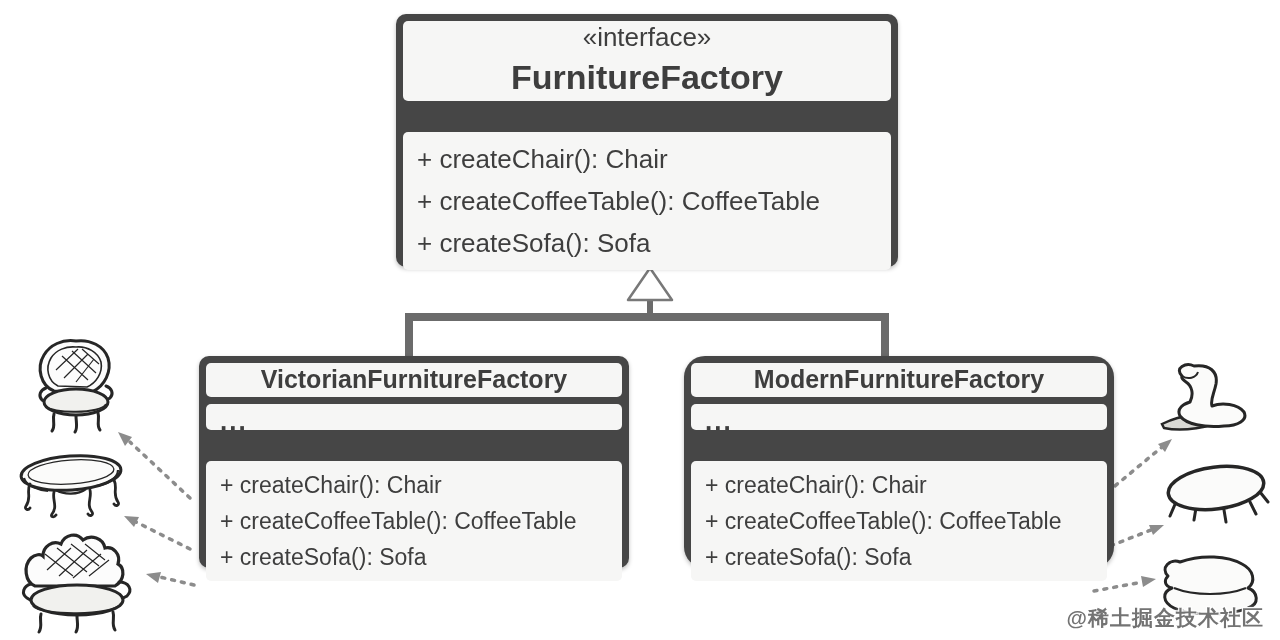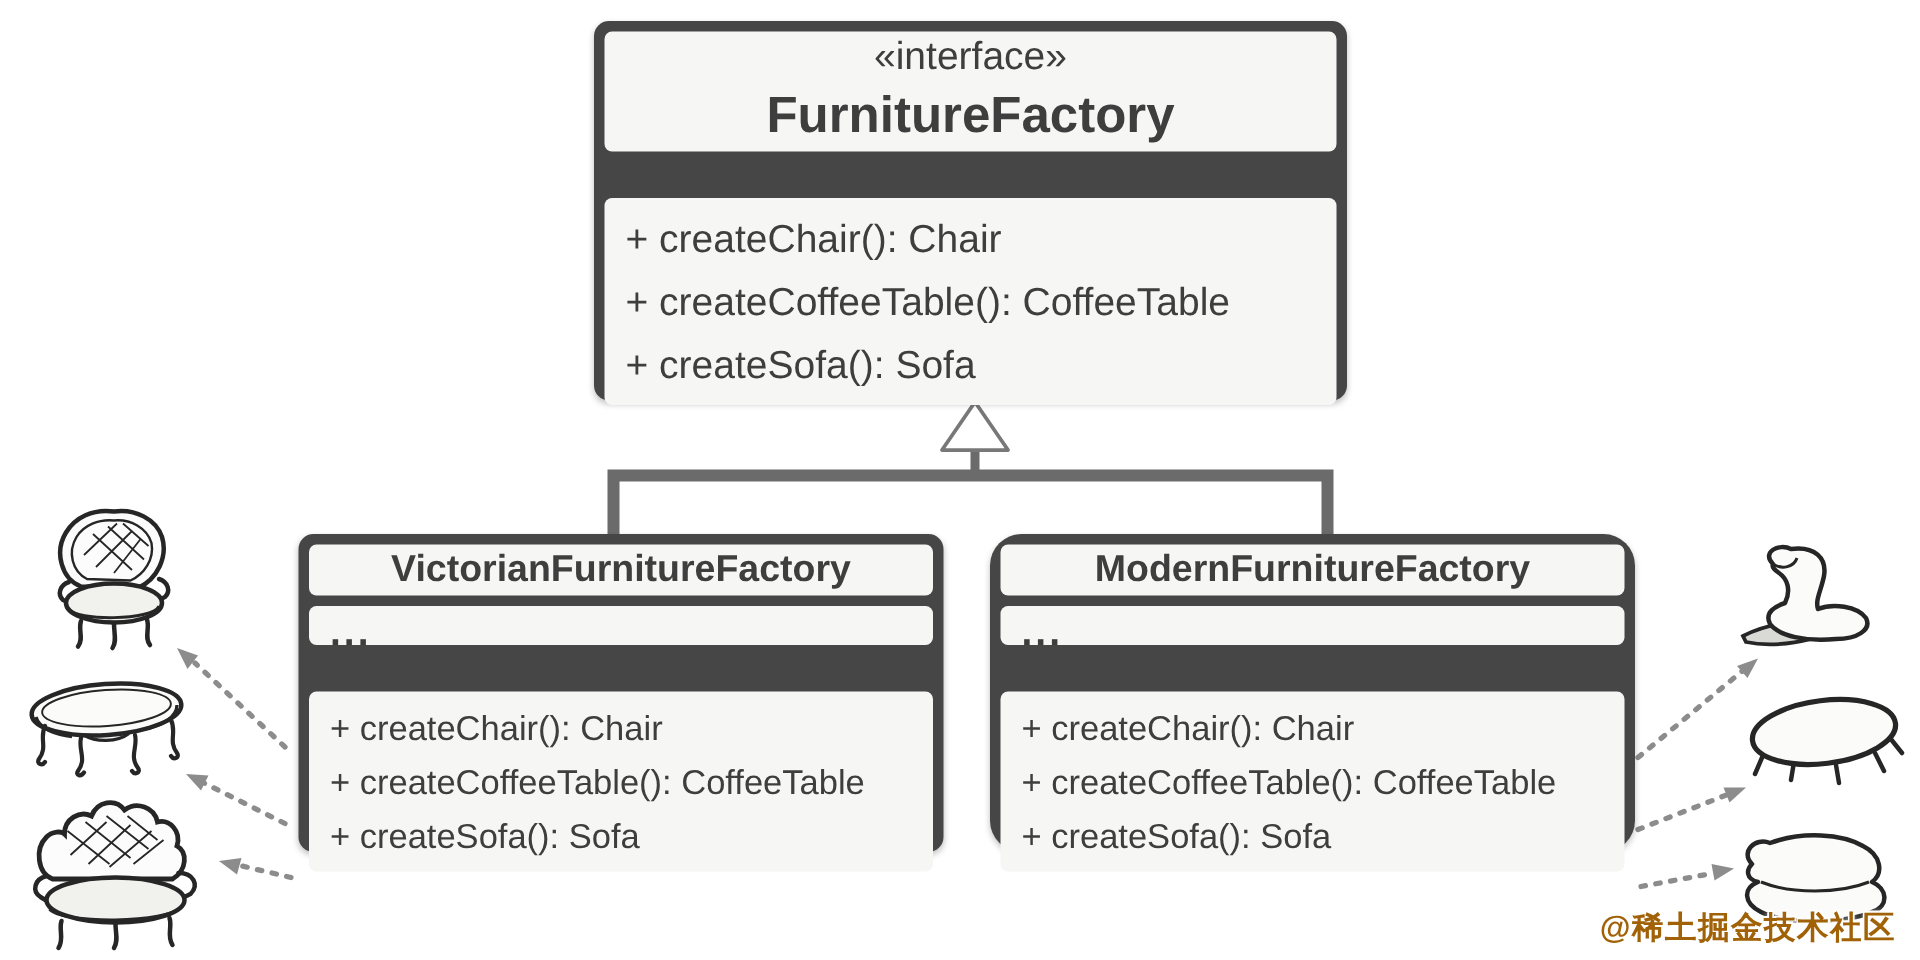--- a/index.html
+++ b/index.html
@@ -33,27 +33,27 @@
   .interface-box{left:396px;top:14px;width:502px;height:253px;}
   .interface-box .title-comp{height:98px;}
   .interface-box .methods-comp{flex:1;}
 
   
   .class-box{top:356px;width:430px;height:212px;}
   .class-box .title-comp{height:58px;}
   .class-box .fields-comp{height:59px;}
   .class-box .methods-comp{flex:1;}
   .victorian-box{left:199px;}
-  .modern-box{left:660px;border-radius:21px;}
+  .modern-box{left:684px;border-radius:21px;}
 
   .illustration{position:absolute;}
 
   .watermark{
     position:absolute;right:16px;bottom:8px;z-index:5;
-    font-size:21px;font-weight:700;color:#a16207;letter-spacing:1px;
+    font-size:21px;font-weight:700;color:#737373;letter-spacing:1px;
     text-shadow:-1px -1px 0 #fff,1px -1px 0 #fff,-1px 1px 0 #fff,1px 1px 0 #fff,0 0 4px #fff;
   }
 </style>
 </head>
 <body>
 
 <div class="stage">
 
   <svg class="layer" viewBox="0 0 1280 640">
 

